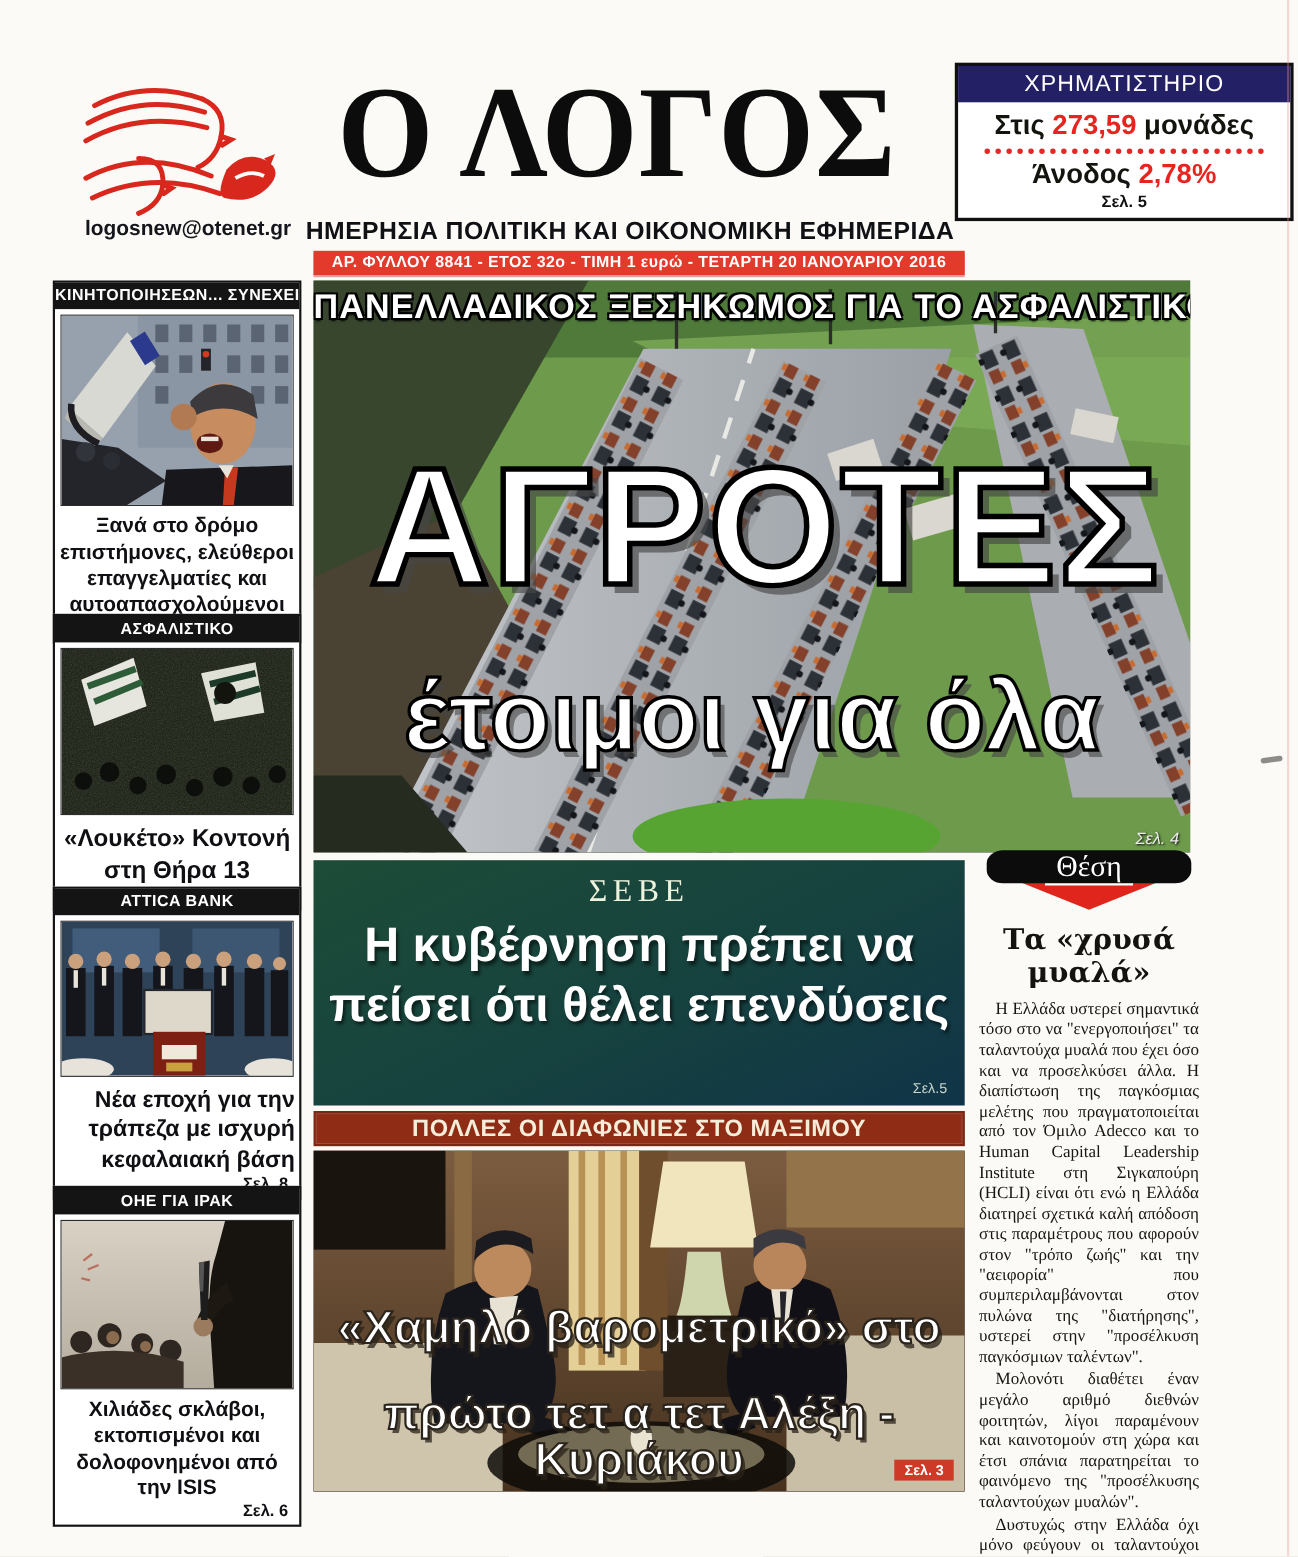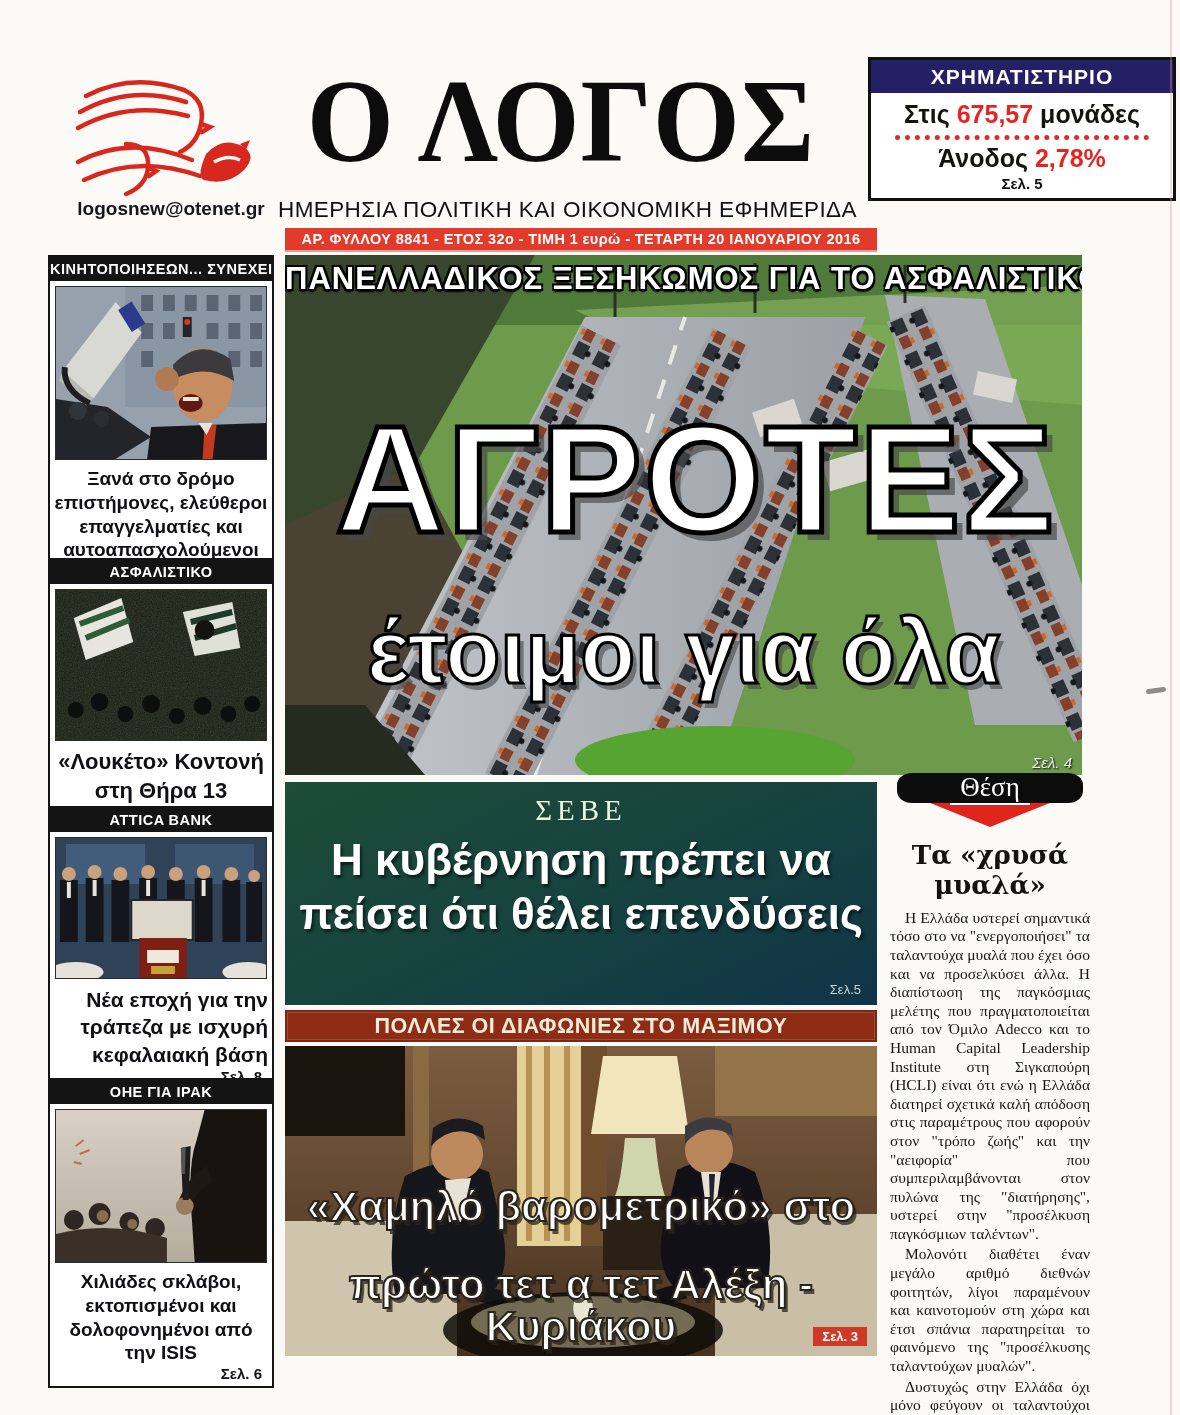--- a/index.html
+++ b/index.html
@@ -8,29 +8,29 @@
   .page::after{content:"";position:absolute;left:1170px;top:0;bottom:0;width:2px;
         background:rgba(225,150,150,.35);}
   .abs{position:absolute;}
 
   
   .logo-art{left:68px;top:70px;width:208px;height:128px;}
   .email{left:50px;top:198px;width:242px;text-align:center;font-size:19px;font-weight:bold;color:#14161c;}
   .title{left:278px;top:56px;width:566px;text-align:center;font-family:"Liberation Serif",serif;
          font-weight:bold;font-size:112px;line-height:1.1;color:#0c0c0c;transform:scaleY(1.06);
          transform-origin:top center;letter-spacing:1px;white-space:nowrap;}
-  .subtitle{left:278px;top:197px;width:566px;text-align:center;font-size:22.5px;font-weight:normal;
+  .subtitle{left:278px;top:197px;width:566px;text-align:center;font-size:22.5px;font-weight:bold;
          color:#101114;letter-spacing:.4px;white-space:nowrap;}
   .issuebar{left:285px;top:228px;width:592px;height:22px;background:#e23a2b;color:#fff;
          font-size:14.5px;font-weight:bold;text-align:center;line-height:22px;letter-spacing:.4px;
          box-shadow:0 2px 0 rgba(160,30,20,.4);}
 
   
   .stockbox{left:868px;top:57px;width:302px;border:3px solid #101010;background:#fff;}
-  .stockbox .hd{height:33px;background:#242066;color:#fff;font-weight:bold;font-size:21px;
+  .stockbox .hd{height:33px;background:#242066;color:#fff;font-weight:normal;font-size:21px;
       text-align:center;line-height:33px;letter-spacing:1px;}
   .stockbox .bd{padding:7px 10px 6px;}
   .stockline{font-size:25px;font-weight:bold;color:#14140f;text-align:center;white-space:nowrap;}
   .stockline .red{color:#e8241f;}
   .dotline{margin:5px auto 4px;width:90%;border-bottom:5px dotted #e02a24;height:1px;}
   .stockpage{text-align:center;font-size:15px;font-weight:bold;color:#101010;margin-top:2px;}
 
   
   .sbitem{left:48px;width:226px;border:2px solid #141414;background:#fff;box-sizing:border-box;}
   .sbitem .hd{height:24px;background:#141414;color:#fff;font-size:14.5px;font-weight:bold;
@@ -118,21 +118,21 @@
     <path d="M172,74 l10,-4 l-4,10 z" fill="#d8281e"></path>
   </svg>
   <div class="abs email">logosnew@otenet.gr</div>
   <div class="abs title">Ο ΛΟΓΟΣ</div>
   <div class="abs subtitle">ΗΜΕΡΗΣΙΑ ΠΟΛΙΤΙΚΗ ΚΑΙ ΟΙΚΟΝΟΜΙΚΗ ΕΦΗΜΕΡΙΔΑ</div>
   <div class="abs issuebar">ΑΡ. ΦΥΛΛΟΥ 8841 - ΕΤΟΣ 32ο - ΤΙΜΗ 1 ευρώ - ΤΕΤΑΡΤΗ 20 ΙΑΝΟΥΑΡΙΟΥ 2016</div>
 
   <div class="abs stockbox">
     <div class="hd">ΧΡΗΜΑΤΙΣΤΗΡΙΟ</div>
     <div class="bd">
-      <div class="stockline"><span>Στις </span><span class="red">675,57</span><span> μονάδες</span></div>
+      <div class="stockline"><span>Στις </span><span class="red">273,59</span><span> μονάδες</span></div>
       <div class="dotline"></div>
       <div class="stockline"><span>Άνοδος </span><span class="red">2,78%</span></div>
       <div class="stockpage">Σελ. 5</div>
     </div>
   </div>
 
   <div class="abs sbitem" style="top:255px;">
     <div class="hd">ΚΙΝΗΤΟΠΟΙΗΣΕΩΝ... ΣΥΝΕΧΕΙΑ</div>
     <div class="phwrap" style="height:172px;">
       <svg viewBox="0 0 212 172" preserveAspectRatio="none">

